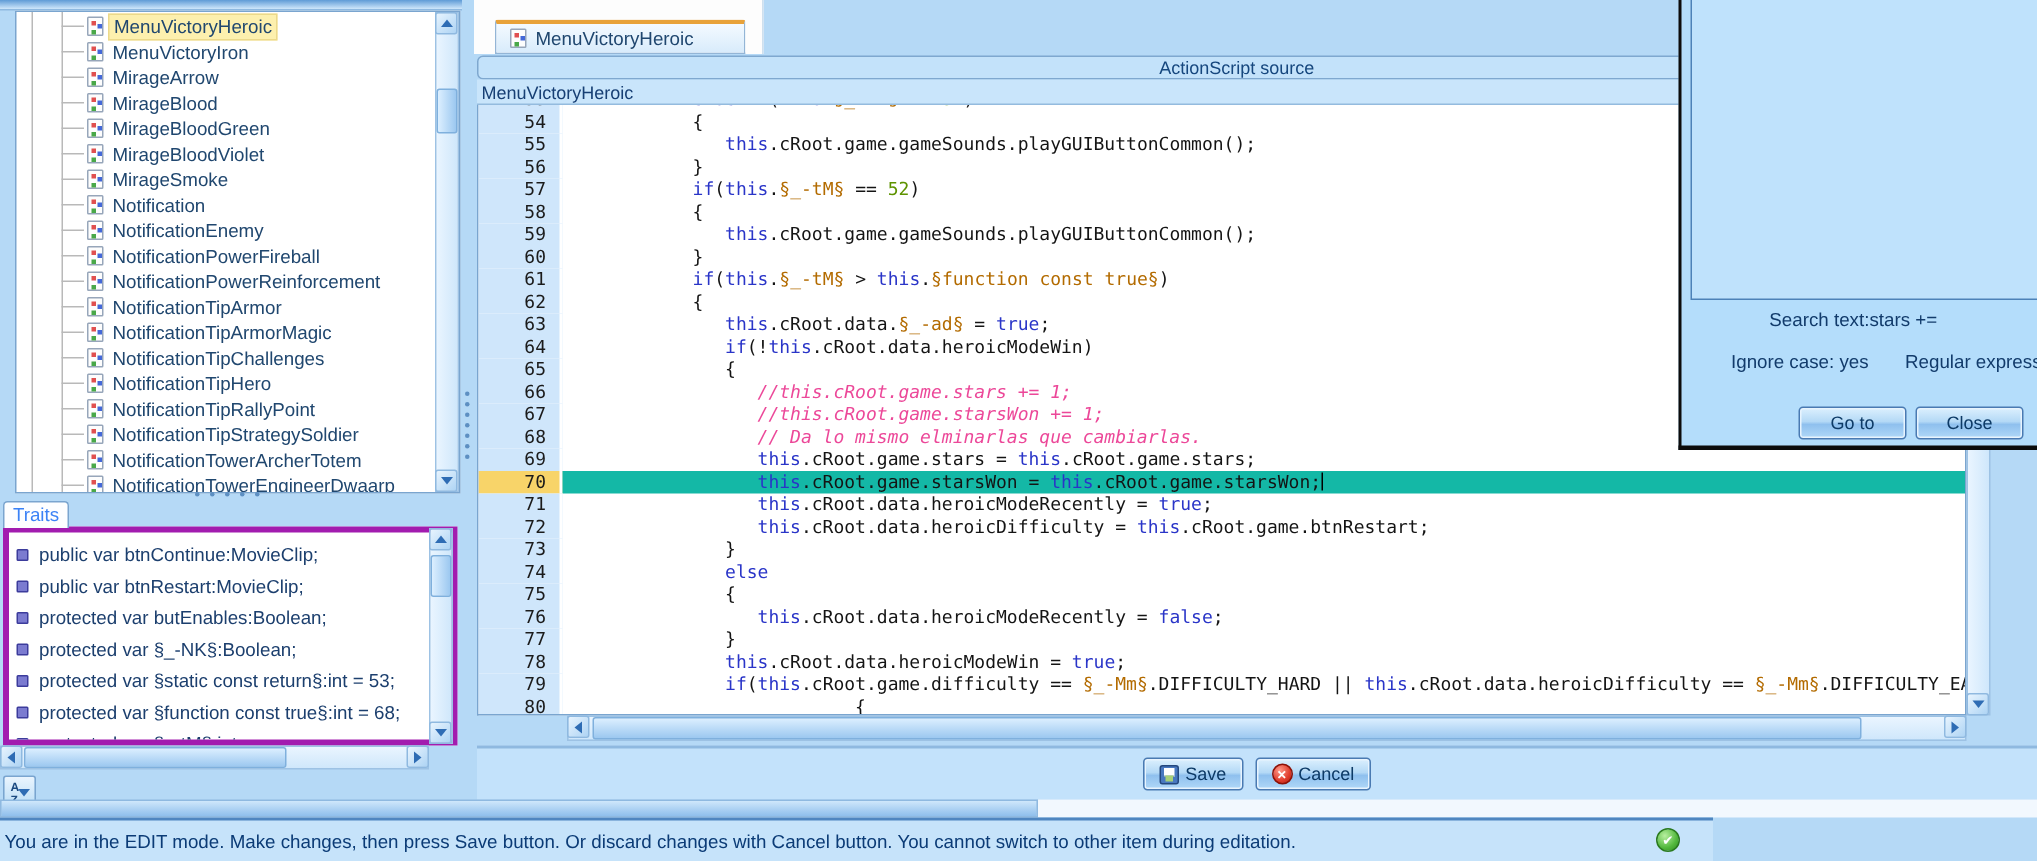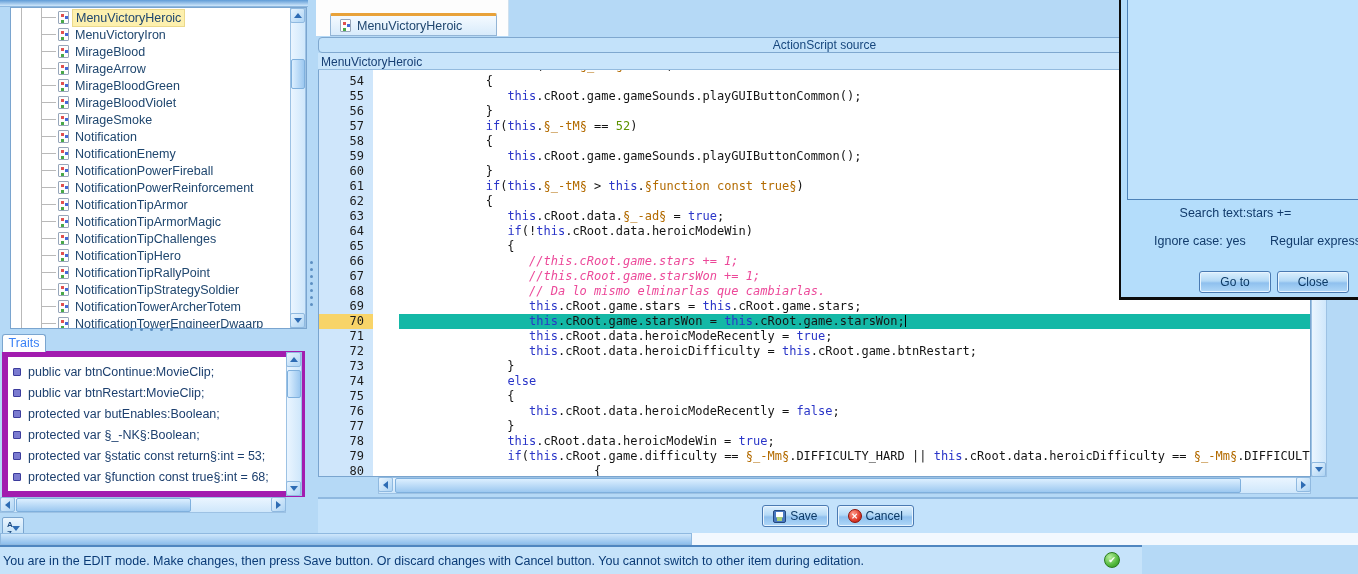--- a/index.html
+++ b/index.html
@@ -29,40 +29,40 @@
   .pageico::after { content:""; position:absolute; left:2px; top:2px; width:3px; height:3px; background:#e05050; box-shadow:4px 2px 0 #4468d8, 0 6px 0 #49a849; }
   .tree-label { font-size:12.5px; color:#20476f; padding:0 3px; line-height:16px; }
   .tree-label.sel { background:#fdf0ae; border:1px solid #ecd98b; }
   #tree-vscroll { left:290px; top:8px; width:16px; height:320px; }
   #tree-dots { left:130px; top:328px; width:48px; height:5px; display:flex; gap:7px; }
   .dot { width:3px; height:3px; border-radius:50%; background:#5d8fc2; }
   #vsplit-dots { left:310px; top:261px; display:flex; flex-direction:column; gap:4px; }
 
   
   #traits-tab { left:2px; top:334px; width:44px; height:18px; background:#fdfeff; border:1px solid #7aa5cf; border-bottom:none; border-radius:3px 3px 0 0; font-size:12.5px; color:#3b82f6; text-align:center; line-height:17px; z-index:2; }
-  #traits-panel { left:2px; top:351px; width:303px; height:146px; background:#fff; border:6px solid #a21caf; overflow:hidden; }
+  #traits-panel { left:2px; top:351px; width:303px; height:146px; background:#fff; border:4px solid #a21caf; overflow:hidden; }
   #traits-rows { position:absolute; left:2px; top:4px; right:18px; }
   .trait-row { height:21px; display:flex; align-items:center; white-space:nowrap; }
   .sqico { width:8px; height:8px; background:#7b7bd0; border:1px solid #3c3c9c; border-radius:1px; margin:0 7px 0 3px; flex:0 0 auto; }
   .trait-label { font-size:12.5px; color:#1c3f6e; }
   #traits-vscroll { left:286px; top:352px; width:16px; height:144px; }
   #traits-hscroll { left:0px; top:497px; width:286px; height:16px; }
   #az-btn { left:2px; top:517px; width:22px; height:22px; background:linear-gradient(to bottom,#eaf5fe,#b9dcf6); border:1px solid #7aa5cf; border-radius:2px; font-weight:bold; font-size:8px; color:#1c4a80; line-height:9px; padding:2px 0 0 4px; }
   #az-arrow { position:absolute; right:3px; top:8px; }
 
   
   #tabstrip { left:316px; top:0; width:193px; height:36px; background:#fdfdfd; border-right:1px solid #cfe0ee; }
   #tab { left:330px; top:13px; width:167px; height:23px; background:linear-gradient(to bottom,#f4faff,#d8ebfb); border:1px solid #93b5d6; border-top:3px solid #e8a23a; border-radius:2px 2px 0 0; display:flex; align-items:center; padding-left:7px; }
   #tab .tree-label { font-size:12.5px; }
   #header-bar { left:318px; top:37px; width:1013px; height:16px; background:#c3e2fa; border:1px solid #7fa8cf; border-radius:4px; font-size:12px; color:#16477e; text-align:center; line-height:14px; }
   #breadcrumb { left:318px; top:53px; width:1013px; height:17px; background:#c9e5fb; border-bottom:1px solid #94bbde; font-size:12px; color:#173f74; padding:2px 0 0 3px; }
 
   
   #code-wrap { left:318px; top:70px; width:993px; height:407px; background:#fff; border:1px solid #7aa5cf; border-top:none; overflow:hidden; font-family:"DejaVu Sans Mono", monospace; font-size:12px; line-height:15px; }
-  .code-row { display:flex; height:15px;gap:24px; }
+  .code-row { display:flex; height:15px; }
   .code-row .num { flex:0 0 56px; background:#cfe6fb; border-right:2px solid #fff; text-align:right; padding-right:9px; color:#1b1b1b; }
   .code-row .txt { flex:1 1 auto; white-space:pre; color:#141414; }
   .code-row.current .num { background:#f8d469; }
   .code-row.current .txt { background:#14b8a6; }
   .code-row.partial { height:4px; overflow:hidden; }
   .code-row.partial .num, .code-row.partial .txt { margin-top:-11px; }
   .tok-k { color:#2a35c8; }
   .tok-n { color:#5e9300; }
   .tok-s { color:#b36b00; }
   .tok-c { color:#ec4899; font-style:italic; }
@@ -109,26 +109,26 @@
         <span class="tree-label sel">MenuVictoryHeroic</span>
       </div>
       <div class="tree-row">
         <div class="tree-dash"></div>
         <div class="pageico"></div>
         <span class="tree-label">MenuVictoryIron</span>
       </div>
       <div class="tree-row">
         <div class="tree-dash"></div>
         <div class="pageico"></div>
+        <span class="tree-label">MirageArrow</span>
+      </div>
+      <div class="tree-row">
+        <div class="tree-dash"></div>
+        <div class="pageico"></div>
         <span class="tree-label">MirageBlood</span>
-      </div>
-      <div class="tree-row">
-        <div class="tree-dash"></div>
-        <div class="pageico"></div>
-        <span class="tree-label">MirageArrow</span>
       </div>
       <div class="tree-row">
         <div class="tree-dash"></div>
         <div class="pageico"></div>
         <span class="tree-label">MirageBloodGreen</span>
       </div>
       <div class="tree-row">
         <div class="tree-dash"></div>
         <div class="pageico"></div>
         <span class="tree-label">MirageBloodViolet</span>

